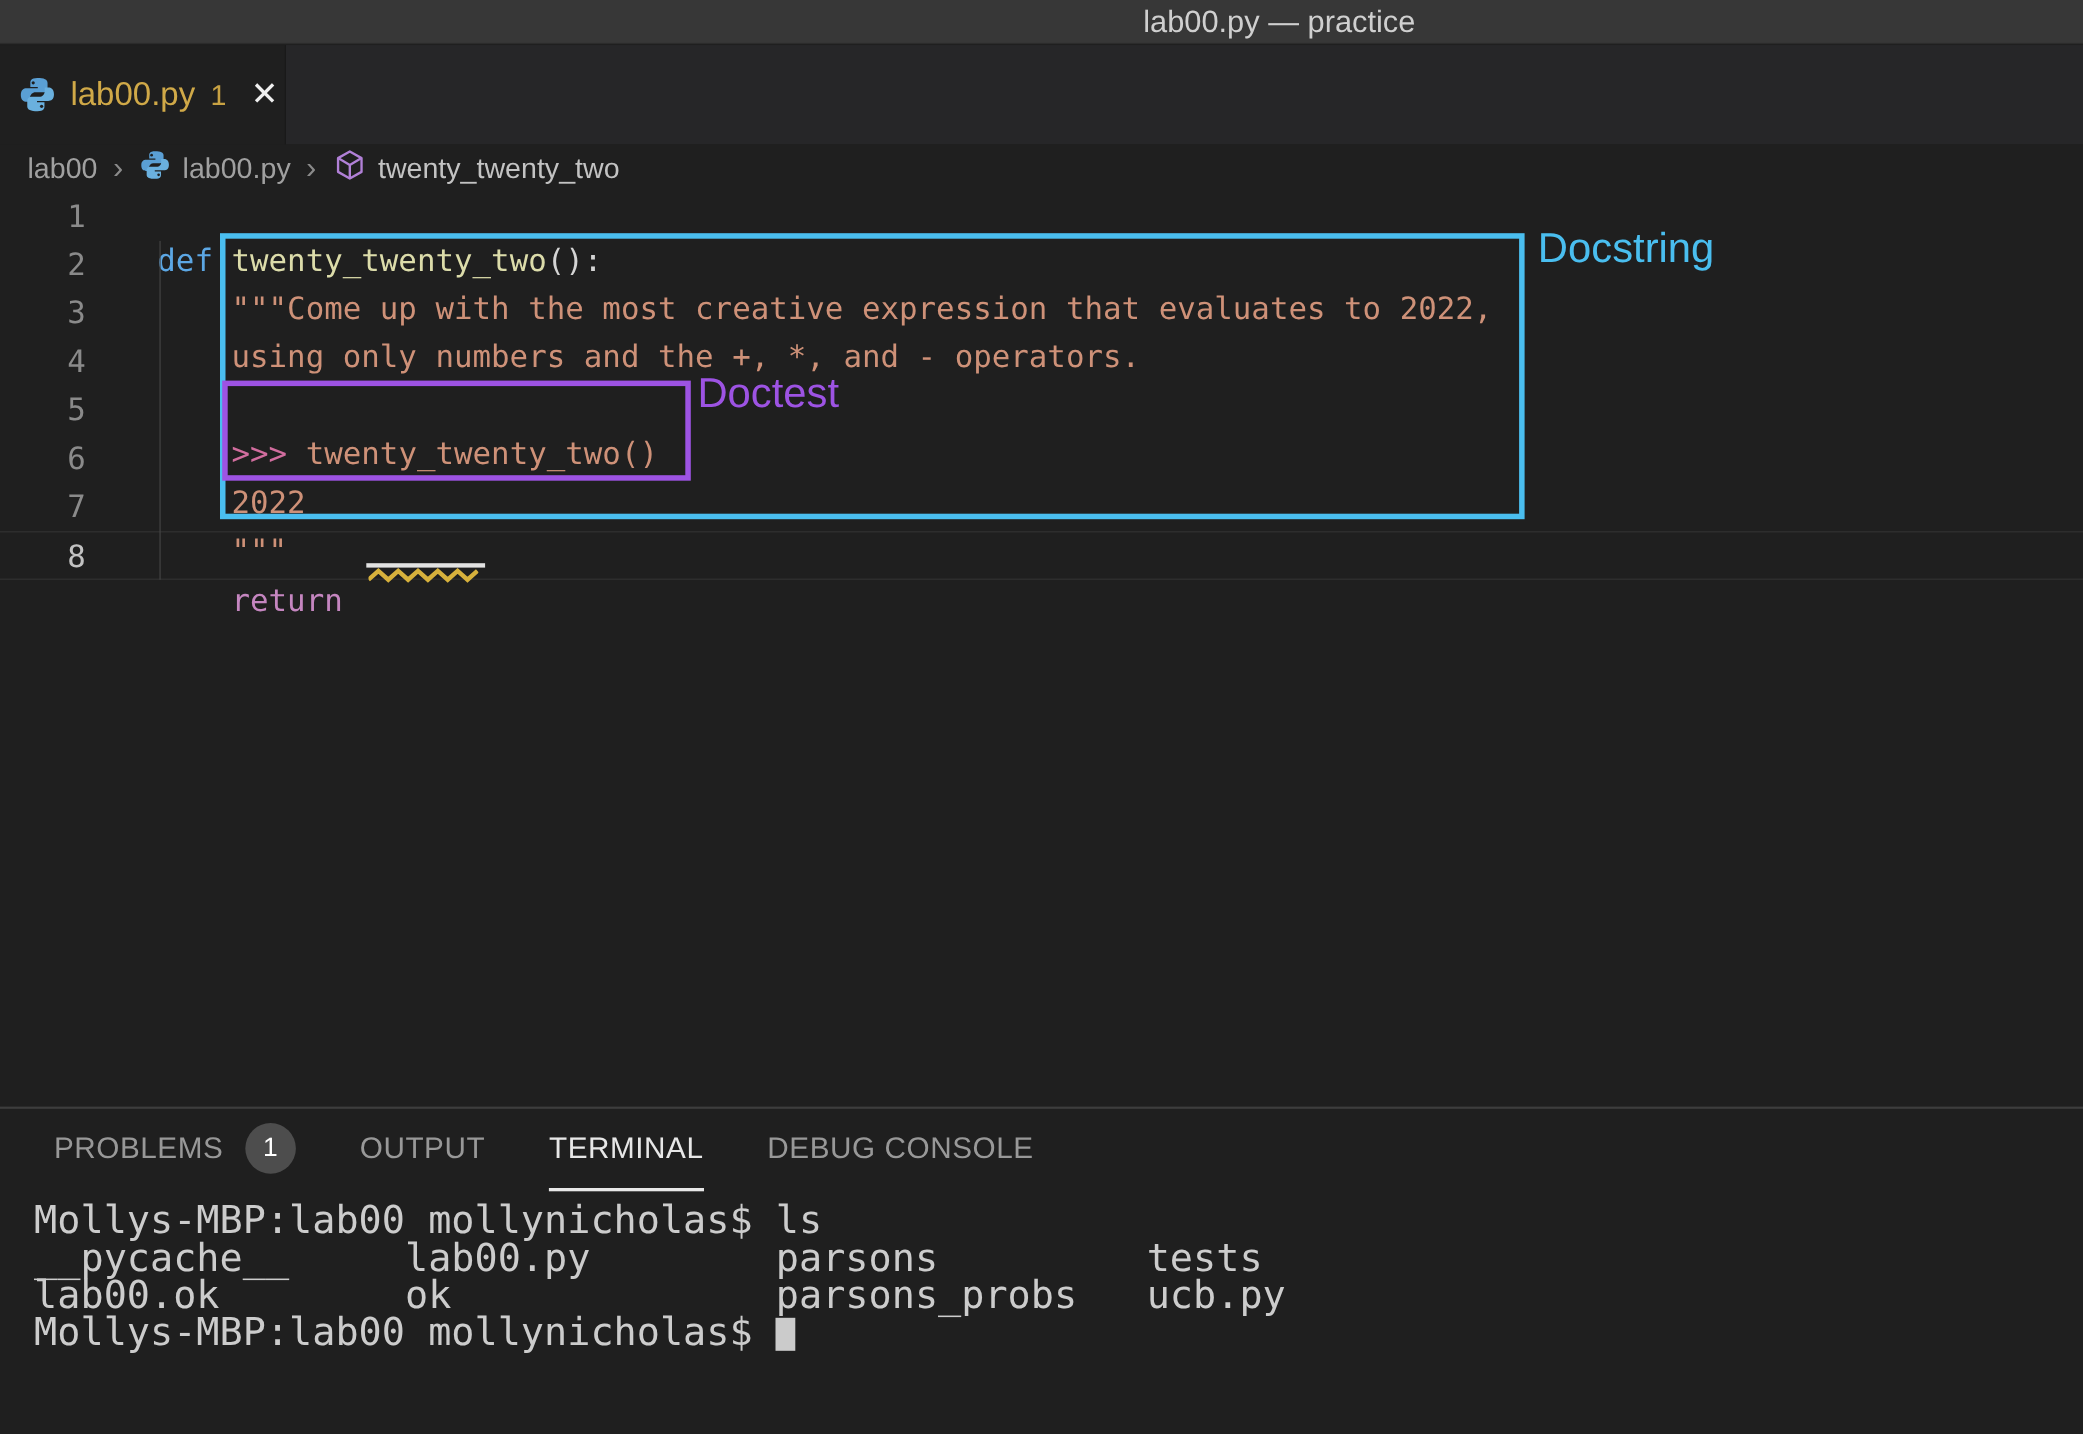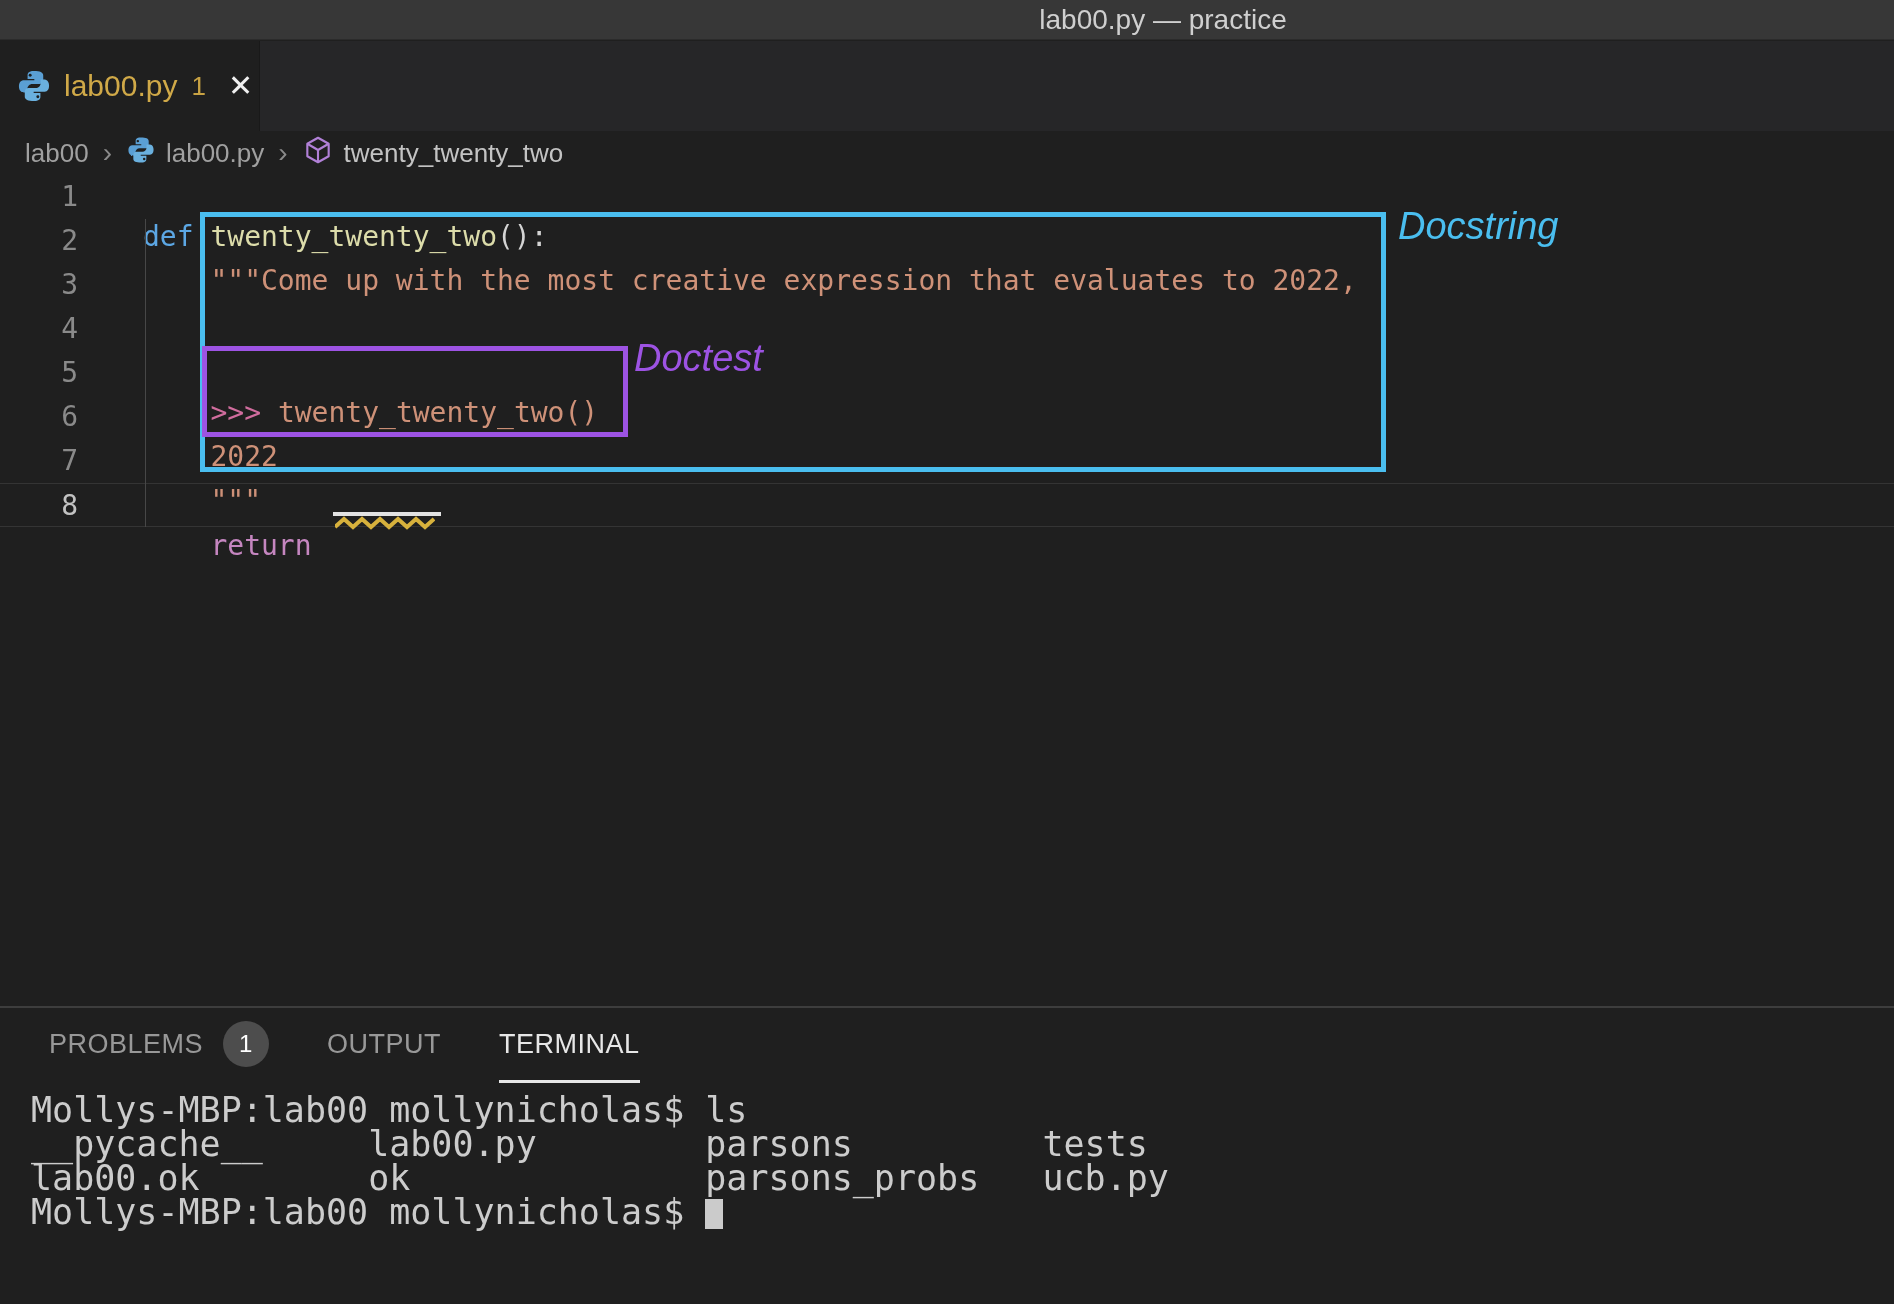--- a/index.html
+++ b/index.html
@@ -65,21 +65,21 @@
   .tok-prompt { color:#d16d9e; }
   .tok-ctrl { color:#c586c0; }
   .indent-guide {
     position:absolute; left:145px; top:44px; width:1px; height:308px;
     background:#474747;
   }
   
   .ann-box { position:absolute; pointer-events:none; }
   .docstring-box { left:200px; top:37px; width:1186px; height:260px; border:5px solid #4abeef; }
   .doctest-box  { left:202px; top:171px; width:426px; height:91px; border:5px solid #9d53e3; }
-  .ann-label { position:absolute; font-family:"Liberation Sans",sans-serif; font-size:38px; white-space:nowrap;font-style:italic; }
+  .ann-label { position:absolute; font-family:"Liberation Sans",sans-serif; font-size:38px; white-space:nowrap; }
   .docstring-label { left:1398px; top:30px; color:#4abeef; }
   .doctest-label  { left:634px; top:162px; color:#9d53e3; }
   
   .squiggle-wrap { position:absolute; left:333px; top:337px; width:108px; height:18px; }
   .ws-bar { width:108px; height:4px; background:#e2e2e2; }
   .squiggle-wrap svg { display:block; margin-left:2px; }
   
   .panel {
     position:absolute; left:0; top:1006px; width:1894px; height:298px;
     background:#1f1f1f; border-top:2px solid #3d3d3d;
@@ -164,20 +164,21 @@
         <div class="code-line">
           <div class="ln">1</div>
           <div class="code"><span class="tok-kw">def </span><span class="tok-fn">twenty_twenty_two</span><span class="tok-pn">():</span></div>
         </div>
         <div class="code-line">
           <div class="ln">2</div>
           <div class="code"><span class="tok-str">    """Come up with the most creative expression that evaluates to 2022,</span></div>
         </div>
         <div class="code-line">
           <div class="ln">3</div>
+          <div class="code"><span class="tok-str">    using only numbers and the +, *, and - operators.</span></div>
         </div>
         <div class="code-line">
           <div class="ln">4</div>
           <div class="code"></div>
         </div>
         <div class="code-line">
           <div class="ln">5</div>
           <div class="code"><span class="tok-pn">    </span><span class="tok-prompt">&gt;&gt;&gt; </span><span class="tok-str">twenty_twenty_two()</span></div>
         </div>
         <div class="code-line">
@@ -212,20 +213,23 @@
     <div class="panel-tabs" id="panel-tabs">
         <div class="panel-tab">
           <span>PROBLEMS</span>
           <span class="badge">1</span>
         </div>
         <div class="panel-tab">
           <span>OUTPUT</span>
         </div>
         <div class="panel-tab active">
           <span>TERMINAL</span>
+        </div>
+        <div class="panel-tab">
+          <span>DEBUG CONSOLE</span>
         </div>
       </div>
     <div class="terminal" id="terminal">
         <div class="term-line">Mollys-MBP:lab00 mollynicholas$ ls</div>
         <div class="term-line">__pycache__     lab00.py        parsons         tests</div>
         <div class="term-line">lab00.ok        ok              parsons_probs   ucb.py</div>
         <div class="term-line">Mollys-MBP:lab00 mollynicholas$ <span class="cursor-block"></span></div>
       </div>
   </div>
 

